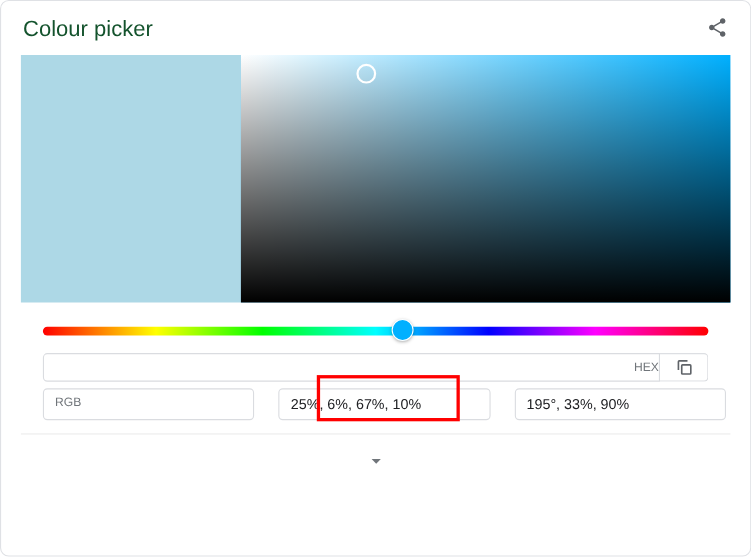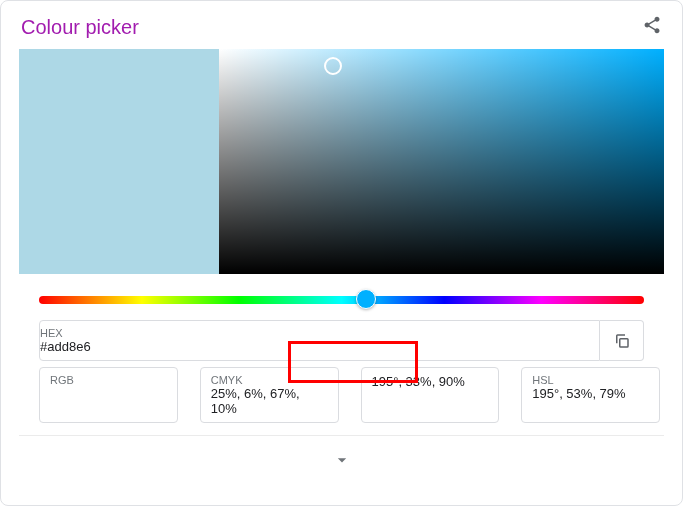--- a/index.html
+++ b/index.html
@@ -6,21 +6,21 @@
 body { font-family: Arial, sans-serif; background: #fff; }
 .card {
   width: 683px; height: 506px;
   border: 1px solid #dfe1e5; border-radius: 8px;
   background: #fff; position: relative;
 }
 .header {
   display: flex; justify-content: space-between; align-items: center;
   padding: 14px 20px 10px 20px;
 }
-.title { font-size: 20px; color: #a21caf; font-weight: 400; }
+.title { font-size: 20px; color: #14532d; font-weight: 400; }
 .share-btn { cursor: pointer; color: #5f6368; }
 .share-btn svg { width: 20px; height: 20px; }
 
 .picker-area {
   display: flex; height: 225px;
   margin: 0 18px;
 }
 .swatch { width: 200px; height: 100%; background: #add8e6; }
 .sv-field {
   flex: 1; position: relative;
@@ -48,21 +48,21 @@
   position: absolute; top: 50%; left: 365px;
   width: 20px; height: 20px; border-radius: 50%;
   background: #00b0ff; border: 1px solid #fff;
   box-shadow: 0 1px 3px rgba(0,0,0,0.3);
   transform: translate(-50%, -40%);
 }
 
 .hex-row { display: flex; padding: 0 38px; gap: 0; align-items: stretch; }
 .hex-box {
   flex: 1; border: 1px solid #dadce0; border-radius: 4px 0 0 4px;
-  text-align: left; padding: 6px 0; position: relative;
+  text-align: right; padding: 6px 0; position: relative;
   cursor: pointer;
 }
 .copy-box {
   border: 1px solid #dadce0; border-left: none; border-radius: 0 4px 4px 0;
   width: 44px; display: flex; align-items: center; justify-content: center;
   cursor: pointer; color: #5f6368;
 }
 .copy-box svg { width: 18px; height: 18px; }
 .fmt-label { font-size: 11px; color: #70757a; }
 .fmt-value { font-size: 13px; color: #202124; }
@@ -108,44 +108,38 @@
   </div>
 
   <div class="hue-row">
     <div class="hue-bar"></div>
     <div class="hue-thumb"></div>
   </div>
 
   <div class="hex-row">
     <div class="hex-box">
       <div class="fmt-label">HEX</div>
-      <div class="fmt-value">#add8e6</div>
     </div>
     <div class="copy-box">
       <svg viewBox="0 0 24 24" fill="none" stroke="currentColor" stroke-width="2">
           <rect x="9" y="9" width="11" height="11" rx="1"></rect>
           <path d="M5 15V5a1 1 0 011-1h10"></path>
         </svg>
     </div>
   </div>
 
   <div class="formats-row">
     <div class="fmt-box">
       <div class="fmt-label">RGB</div>
     </div>
     <div class="fmt-box">
-      <div class="fmt-label">CMYK</div>
       <div class="fmt-value">25%, 6%, 67%, 10%</div>
     </div>
     <div class="fmt-box">
       <div class="fmt-value">195°, 33%, 90%</div>
-    </div>
-    <div class="fmt-box">
-      <div class="fmt-label">HSL</div>
-      <div class="fmt-value">195°, 53%, 79%</div>
     </div>
   </div>
 
   <div class="expand-row">
     <svg viewBox="0 0 24 24" fill="currentColor">
         <path d="M7 10l5 5 5-5z"></path>
       </svg>
   </div>
 
   <div class="highlight" style="left: 287px; top: 340px; width: 130px; height: 42px;"></div>

